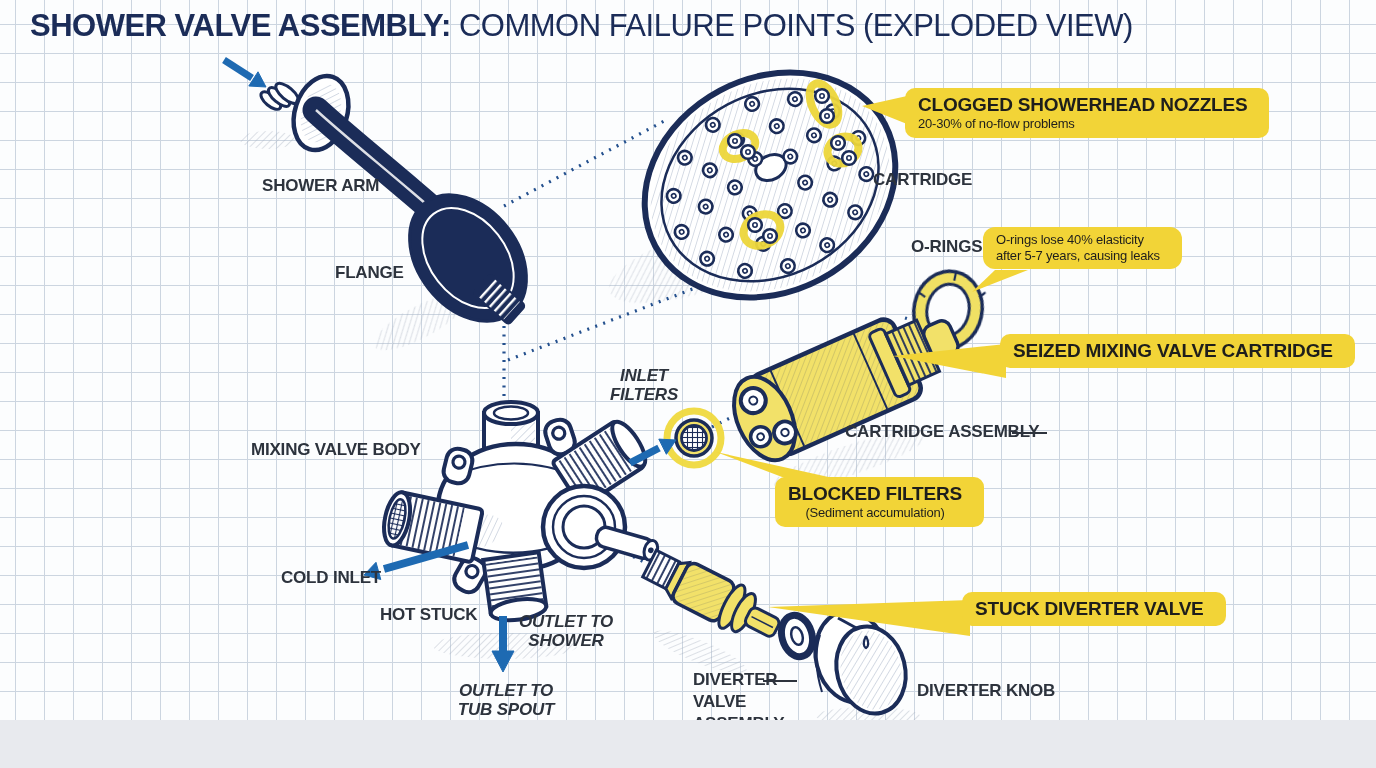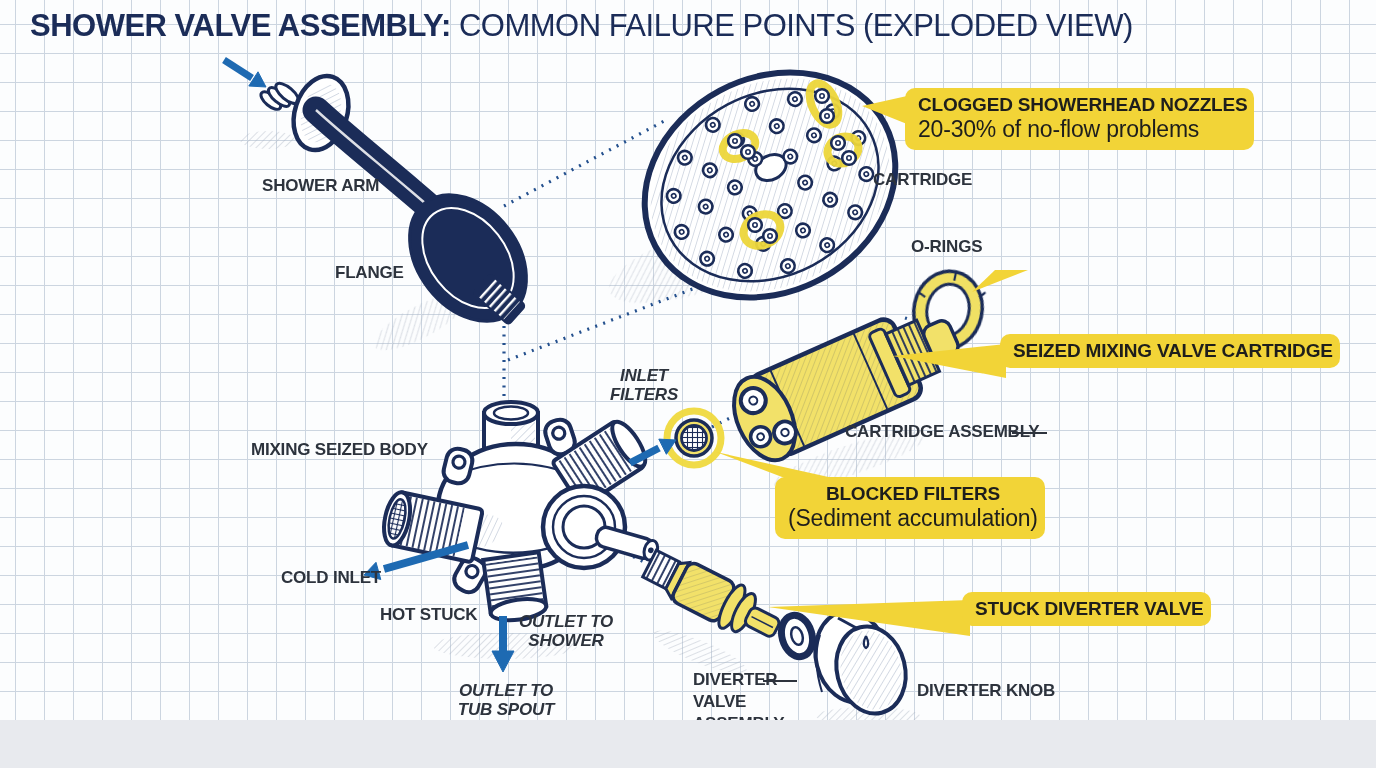--- a/index.html
+++ b/index.html
@@ -22,25 +22,25 @@
   .lbl.ctr{transform:translateX(-50%);text-align:center;font-style:italic;}
   .title{
     position:absolute;left:30px;top:8px;z-index:5;white-space:nowrap;
     font-family:"Liberation Sans", sans-serif;color:#1b2c58;font-size:31px;
     letter-spacing:-0.5px;
   }
   .title .tb{font-weight:800;}
   .title .tr{font-weight:400;}
   .co{
     position:absolute;z-index:6;background:#f2d437;border-radius:10px;
-    padding:5px 7px 6px 13px;color:#1e1e1c;
+    padding:5px 22px 6px 13px;color:#1e1e1c;
     font-family:"Liberation Sans", sans-serif;
   }
   .co .t{font-size:19px;font-weight:bold;line-height:1.22;white-space:nowrap;letter-spacing:-0.2px;}
-  .co .d{font-size:23px;line-height:1.2;white-space:nowrap;letter-spacing:-0.2px;}
+  .co .d{font-size:13px;line-height:1.2;white-space:nowrap;letter-spacing:-0.2px;}
   .co.ctr{text-align:center;}
   #scalebar{
     position:absolute;left:1102px;top:726px;width:251px;height:19px;z-index:5;
     border:2px solid #1c3967;box-sizing:content-box;background:#fff;
   }
   #scalebar .row{display:flex;height:50%;}
   #scalebar .seg{height:100%;}
 </style>
 </head>
 <body>
@@ -364,21 +364,21 @@
 </div>
 
 <div class="lbl" style="left:262px;top:176px">SHOWER ARM</div>
 <div class="lbl" style="left:335px;top:263px">FLANGE</div>
 <div class="lbl" style="left:873px;top:170px">CARTRIDGE</div>
 <div class="lbl" style="left:911px;top:237px">O-RINGS</div>
 <div class="lbl ctr" style="left:644px;top:366px">
   <div>INLET</div>
   <div>FILTERS</div>
 </div>
-<div class="lbl" style="left:251px;top:440px">MIXING SEIZED BODY</div>
+<div class="lbl" style="left:251px;top:440px">MIXING VALVE BODY</div>
 <div class="lbl" style="left:845px;top:422px">CARTRIDGE ASSEMBLY</div>
 <div class="lbl" style="left:281px;top:568px">COLD INLET</div>
 <div class="lbl" style="left:380px;top:605px">HOT STUCK</div>
 <div class="lbl ctr" style="left:566px;top:612px">
   <div>OUTLET TO</div>
   <div>SHOWER</div>
 </div>
 <div class="lbl ctr" style="left:506px;top:681px">
   <div>OUTLET TO</div>
   <div>TUB SPOUT</div>
@@ -386,20 +386,24 @@
 <div class="lbl" style="left:693px;top:669px;line-height:1.3">
   <div>DIVERTER</div>
   <div>VALVE</div>
   <div>ASSEMBLY</div>
 </div>
 <div class="lbl" style="left:917px;top:681px">DIVERTER KNOB</div>
 
 <div class="co" style="left:905px;top:88px">
   <div class="t">CLOGGED SHOWERHEAD NOZZLES</div>
   <div class="d">20-30% of no-flow problems</div>
+</div>
+<div class="co" style="left:983px;top:227px;border-radius:12px">
+  <div class="d">O-rings lose 40% elasticity</div>
+  <div class="d">after 5-7 years, causing leaks</div>
 </div>
 <div class="co ctr" style="left:1000px;top:334px">
   <div class="t">SEIZED MIXING VALVE CARTRIDGE</div>
 </div>
 <div class="co ctr" style="left:775px;top:477px">
   <div class="t">BLOCKED FILTERS</div>
   <div class="d">(Sediment accumulation)</div>
 </div>
 <div class="co" style="left:962px;top:592px">
   <div class="t">STUCK DIVERTER VALVE</div>

